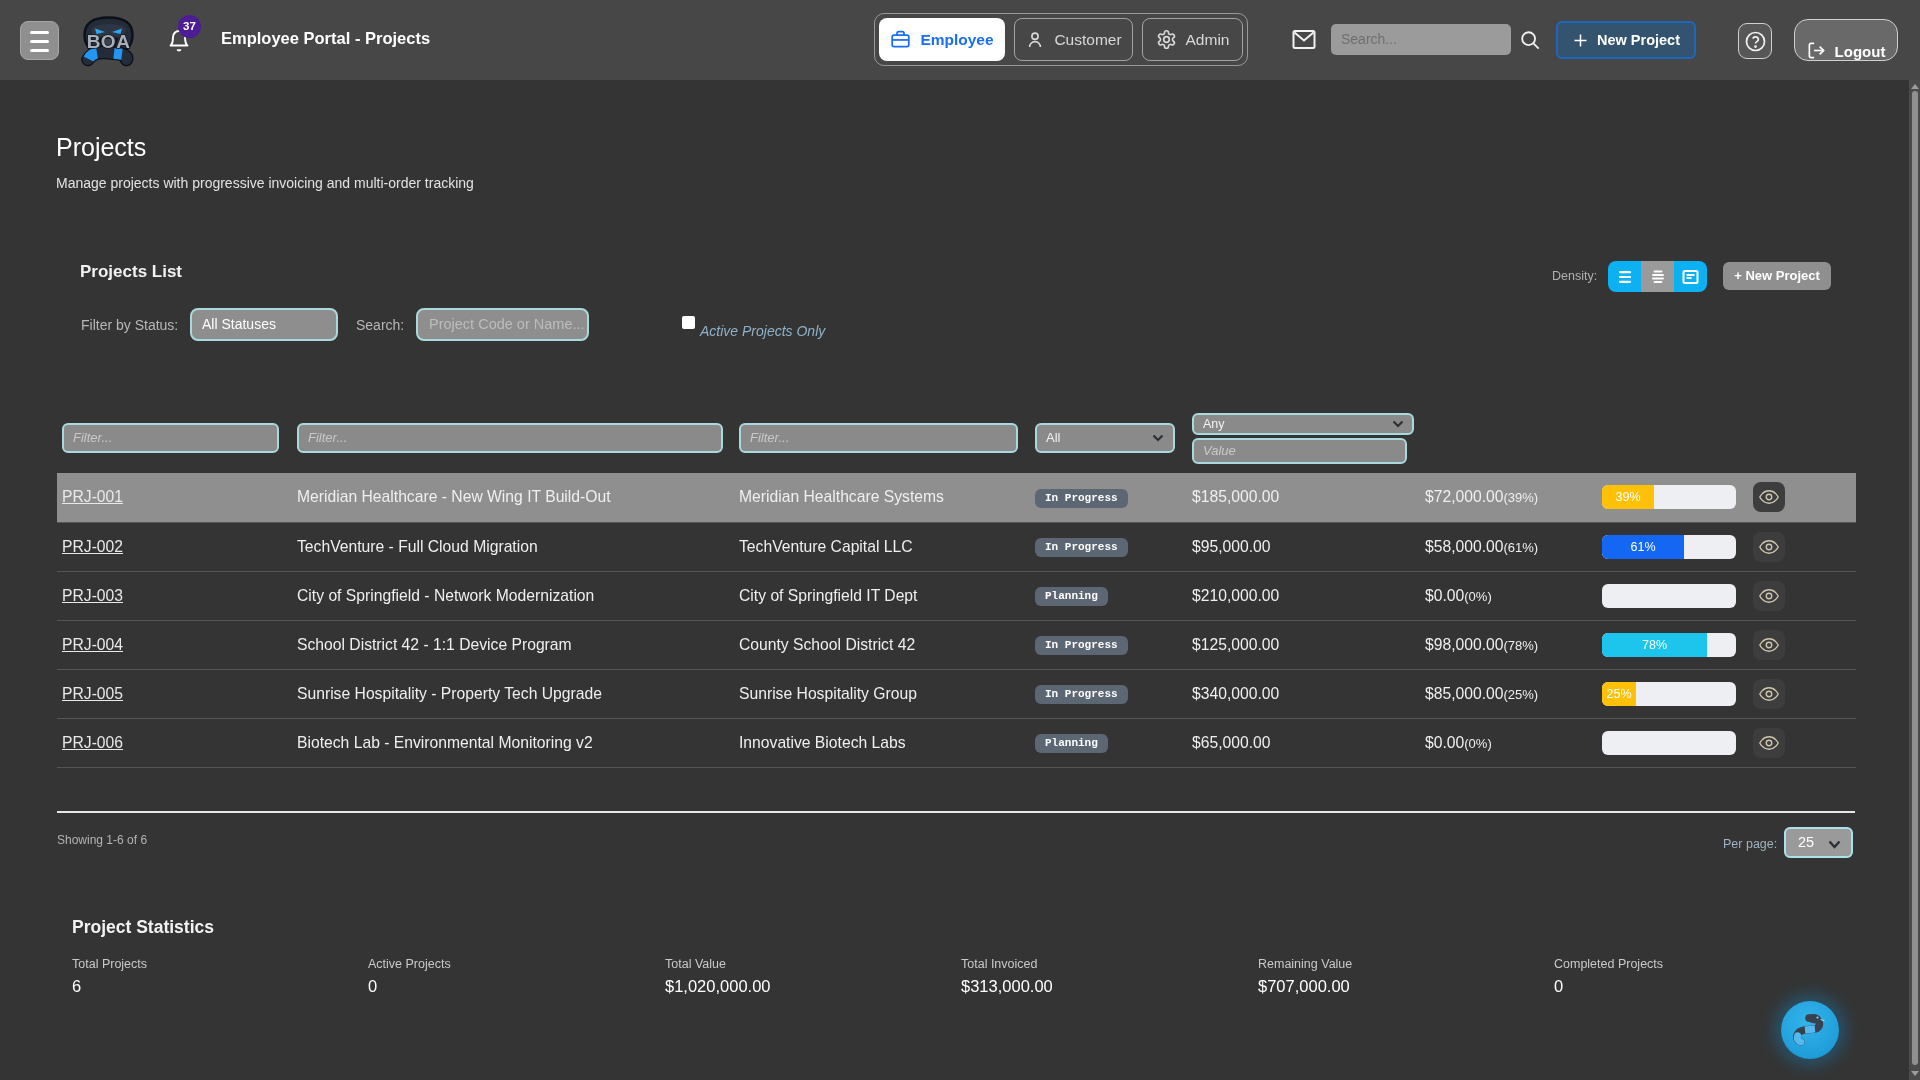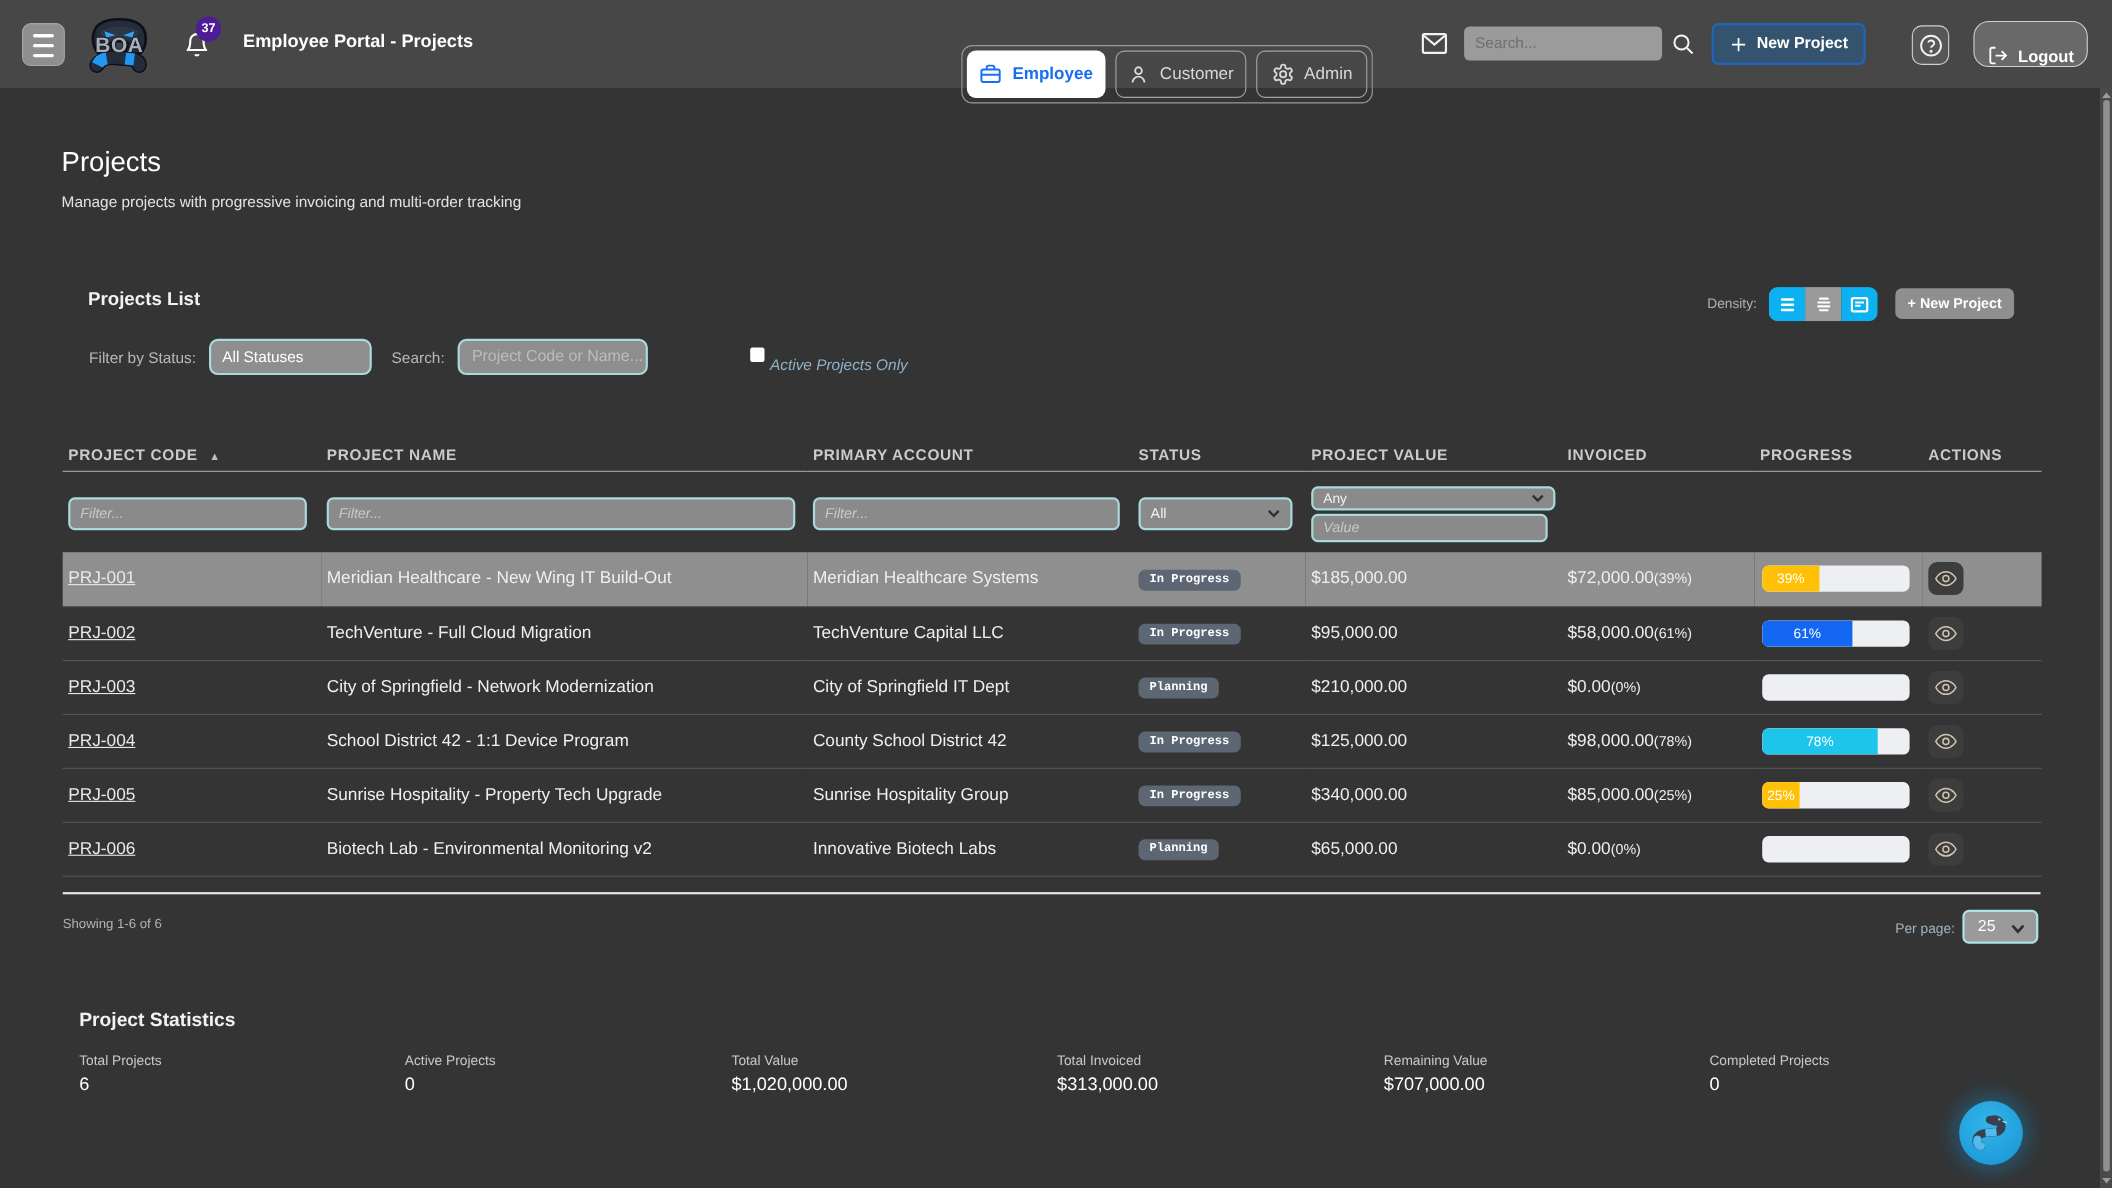--- a/index.html
+++ b/index.html
@@ -10,21 +10,21 @@
   
   #hdr { position:absolute; left:0; top:0; width:1920px; height:80px; background:#474747; }
   #burger { position:absolute; left:20px; top:21px; width:39px; height:39px;
     background:#8f8f8f; border-radius:8px; border:1px solid #a6a6a6; }
   #burger i { position:absolute; left:9px; width:19px; height:2.6px; background:#fff; border-radius:2px; display:block; }
   #bell-badge { position:absolute; left:178px; top:15px; width:23px; height:23px; background:#4c1d95;
     border-radius:50%; color:#fff; font-size:11.5px; font-weight:bold; text-align:center; line-height:23px; }
   #hdr-title { position:absolute; left:221px; top:29px; font-size:16.5px; font-weight:bold; color:#fff; }
 
   #tabs { position:absolute; left:874px; top:13px; height:53px; border:1px solid #989898;
-    border-radius:10px; padding:4px; display:flex; gap:9px;margin-top:28px; }
+    border-radius:10px; padding:4px; display:flex; gap:9px; }
   .tab { height:43px; border-radius:8px; display:flex; align-items:center; justify-content:center;
     gap:9px; font-size:15.5px; }
   #tab-emp { width:126px; background:#fff; color:#1a6ef0; font-weight:bold; }
   #tab-cust { width:119px; border:1px solid #a3a3a3; color:#d8d8d8; }
   #tab-adm { width:101px; border:1px solid #a3a3a3; color:#d8d8d8; }
 
   #search-hdr { position:absolute; left:1331px; top:24px; width:180px; height:31px; background:#9b9b9b;
     border-radius:5px; border:none; color:#6f6f6f; font-size:14px; padding-left:10px; line-height:31px; }
   #btn-newproj-hdr { position:absolute; left:1556px; top:21px; width:140px; height:38px;
     background:#33536f; border:2px solid #1f66bd; border-radius:6px; color:#fff;
@@ -213,30 +213,20 @@
       <col style="width:235px">
         <col style="width:442px">
         <col style="width:296px">
         <col style="width:157px">
       <col style="width:233px">
         <col style="width:175px">
         <col style="width:153px">
         <col style="width:108px">
     </colgroup>
     <thead>
-      <tr class="hrow">
-        <th>PROJECT CODE <span style="font-size:10px;color:#bdbdbd;margin-left:6px">▲</span></th>
-        <th>PROJECT NAME</th>
-          <th>PRIMARY ACCOUNT</th>
-          <th>STATUS</th>
-        <th>PROJECT VALUE</th>
-          <th>INVOICED</th>
-          <th>PROGRESS</th>
-          <th>ACTIONS</th>
-      </tr>
       <tr class="frow">
         <td>
             <div class="fin" style="width:217px">Filter...</div>
           </td>
         <td>
             <div class="fin" style="width:426px">Filter...</div>
           </td>
         <td>
             <div class="fin" style="width:279px">Filter...</div>
           </td>

